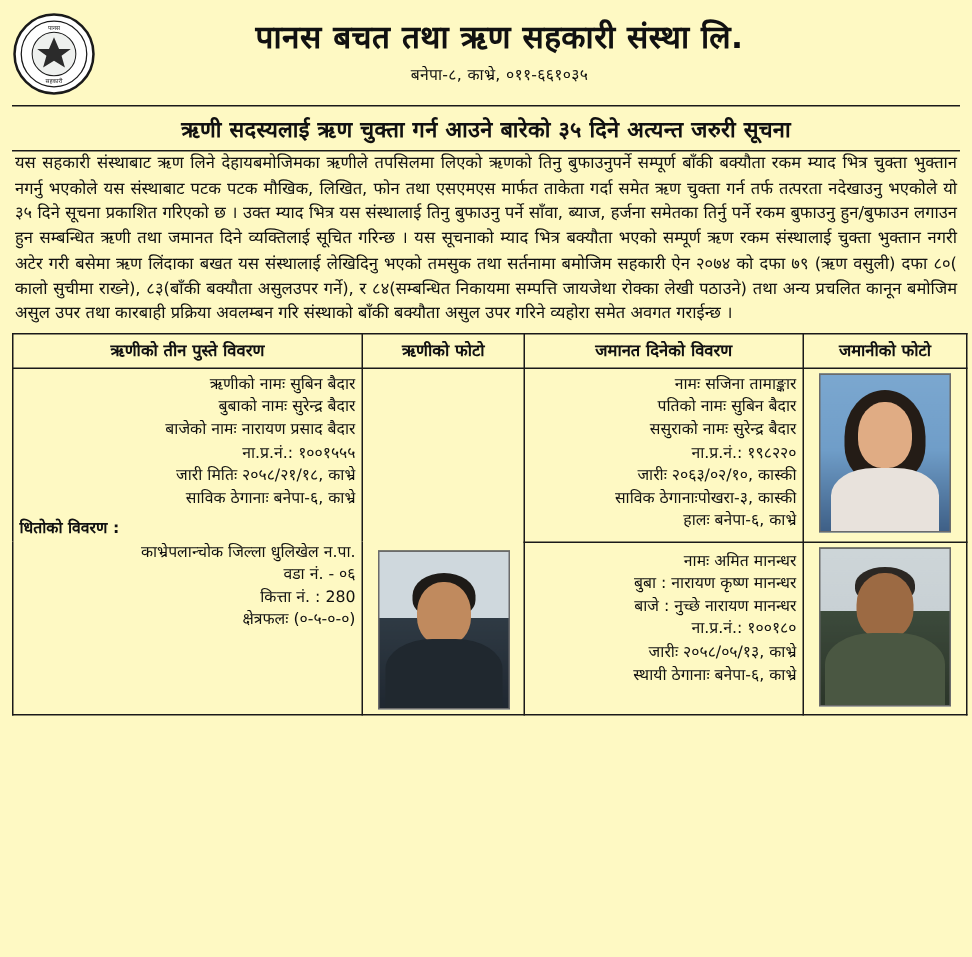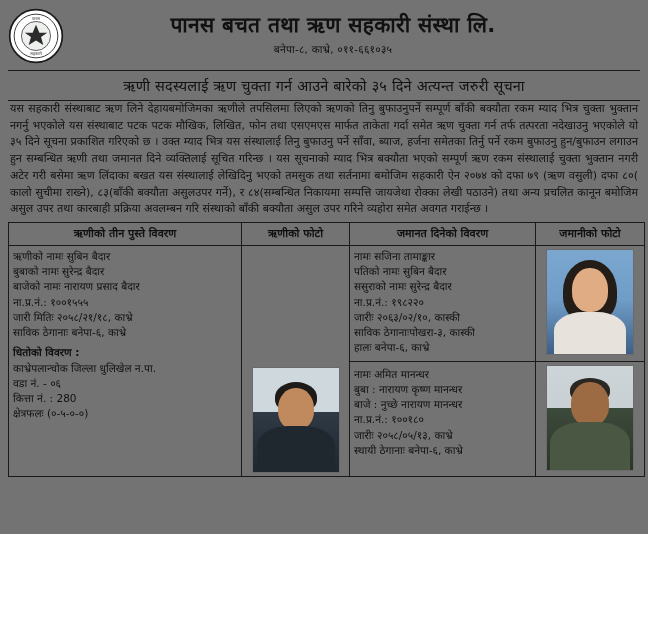--- a/index.html
+++ b/index.html
@@ -10,22 +10,22 @@
   body {
     width: 648px;
     height: 638px;
     font-family: "DejaVu Sans", sans-serif;
     color: #111;
     overflow: hidden;
   }
   .page {
     position: relative;
     width: 648px;
-    height: 534px;
-    background: #737373;
+    height: 638px;
+    background: #fef9c3;
     box-sizing: border-box;
     padding: 4px 6px 0 6px;
   }
 
   
   .header {
     display: flex;
     align-items: flex-start;
     padding: 2px 0 0 0;
   }
@@ -58,21 +58,21 @@
   
   .title-band {
     margin: 6px 2px 0 2px;
     border-top: 1.5px solid #1a1a1a;
     border-bottom: 1.5px solid #1a1a1a;
     padding: 4px 0 5px 0;
     text-align: center;
   }
   .title-band .t {
     font-size: 14.5px;
-    font-weight: normal;
+    font-weight: bold;
     letter-spacing: .2px;
     white-space: nowrap;
   }
   .pub-date {
     text-align: center;
     font-size: 10.5px;
     margin: 5px 0 4px 0;
   }
 
   
@@ -114,21 +114,21 @@
     text-align: center;
     font-weight: bold;
     font-size: 11px;
     padding: 3px 2px;
   }
   .col-a { width: 233px; }
   .col-b { width: 108px; }
   .col-c { width: 186px; }
   .col-d { width: 109px; }
 
-  .fieldline { white-space: nowrap; overflow: hidden; text-overflow: ellipsis; }
+  .fieldline { white-space: nowrap; overflow: hidden; text-overflow: ellipsis; text-align: right; }
   .sub-head { margin-top: 5px; font-weight: bold; }
 
   
   .photo-cell {
     text-align: center;
     padding-top: 6px;
   }
   .photo {
     width: 86px;
     height: 104px;

